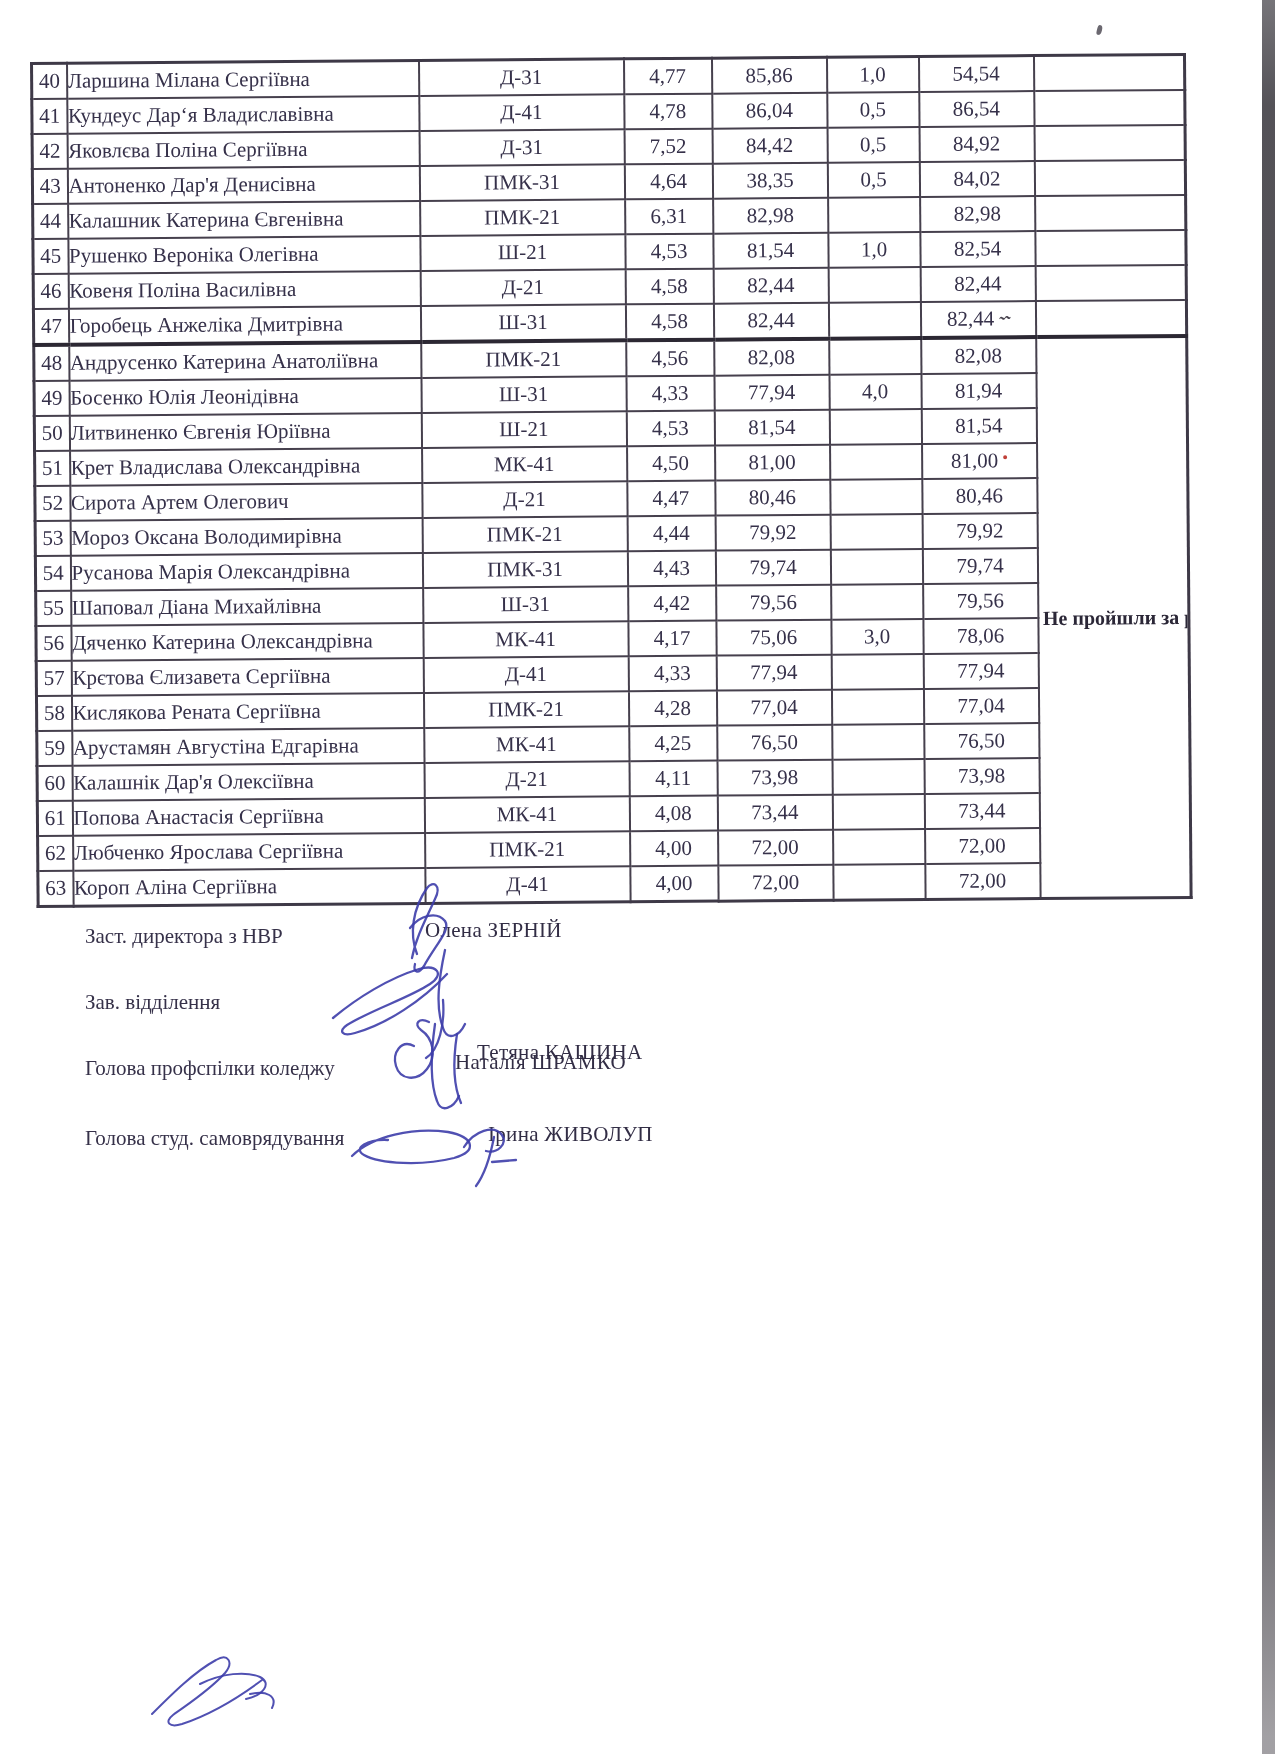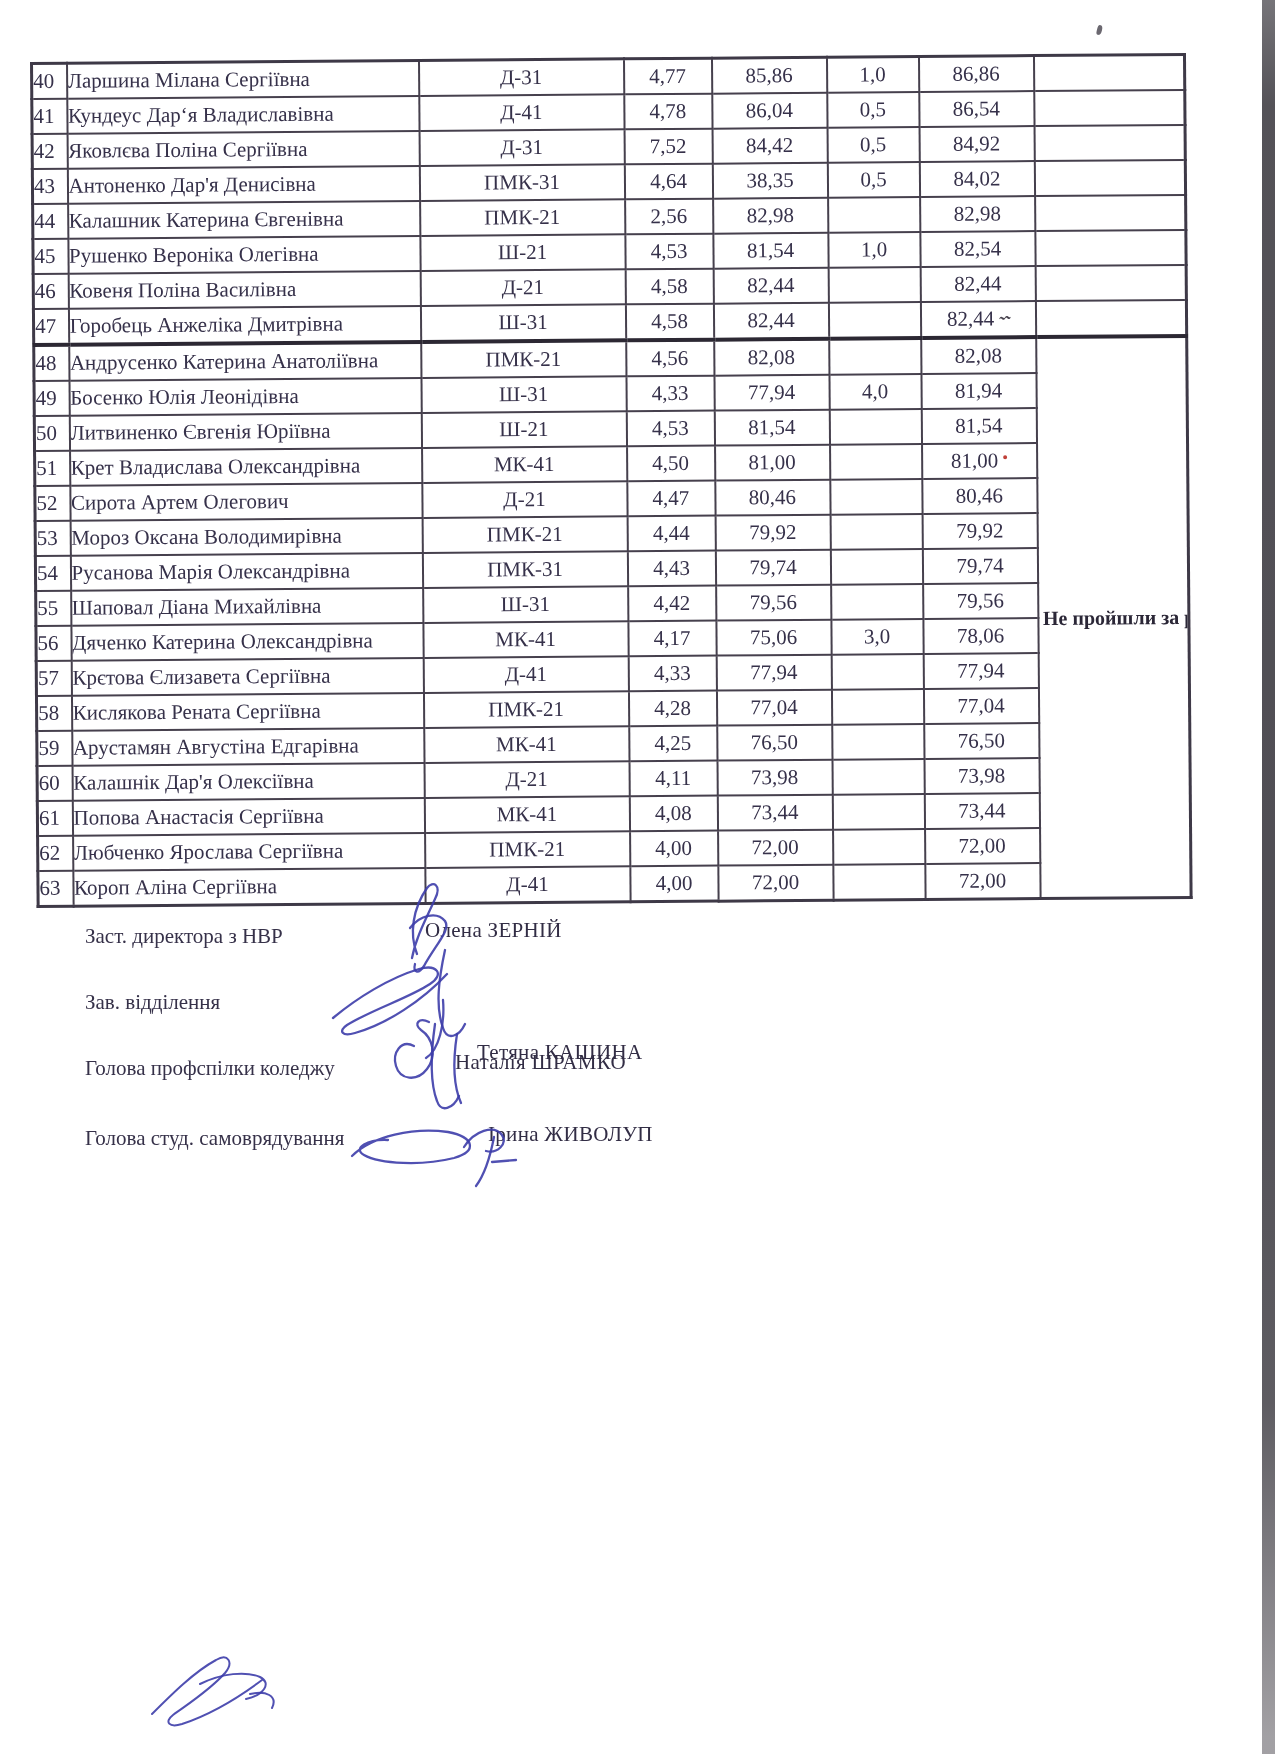--- a/index.html
+++ b/index.html
@@ -37,21 +37,21 @@
     border:2px solid #46404d;
     height:33px;
     padding:0;
     font-size:21px;
     line-height:1.0;
     color:#36314a;
     overflow:hidden;
     white-space:nowrap;
   }
   table.rating{border:3px solid #3e3947;}
-  td.num{text-align:left;font-size:20px;}
+  td.num{text-align:center;font-size:20px;}
   td.name{text-align:left;padding-left:9px;}
   td.group,td.gpa,td.score,td.bonus,td.total{text-align:center;}
   tr.sep td{border-bottom:4px solid #2c2833;}
   td.status{white-space:pre-line;}
   td.status.merged{
     text-align:center;
     font-weight:bold;
     font-size:20px;
     line-height:1.4;
     color:#2b2737;
@@ -97,21 +97,21 @@
           <col style="width:151px">
       </colgroup>
       <tbody>
           <tr>
             <td class="num">40</td>
             <td class="name">Ларшина Мілана Сергіївна</td>
             <td class="group">Д-31</td>
             <td class="gpa">4,77</td>
             <td class="score">85,86</td>
             <td class="bonus">1,0</td>
-            <td class="total">86,86</td>
+            <td class="total">54,54</td>
             <td class="status"></td>
           </tr>
           <tr>
             <td class="num">41</td>
             <td class="name">Кундеус Дар‘я Владиславівна</td>
             <td class="group">Д-41</td>
             <td class="gpa">4,78</td>
             <td class="score">86,04</td>
             <td class="bonus">0,5</td>
             <td class="total">86,54</td>
@@ -134,21 +134,21 @@
             <td class="gpa">4,64</td>
             <td class="score">38,35</td>
             <td class="bonus">0,5</td>
             <td class="total">84,02</td>
             <td class="status"></td>
           </tr>
           <tr>
             <td class="num">44</td>
             <td class="name">Калашник Катерина Євгенівна</td>
             <td class="group">ПМК-21</td>
-            <td class="gpa">2,56</td>
+            <td class="gpa">6,31</td>
             <td class="score">82,98</td>
             <td class="bonus"></td>
             <td class="total">82,98</td>
             <td class="status"></td>
           </tr>
           <tr>
             <td class="num">45</td>
             <td class="name">Рушенко Вероніка Олегівна</td>
             <td class="group">Ш-21</td>
             <td class="gpa">4,53</td>

